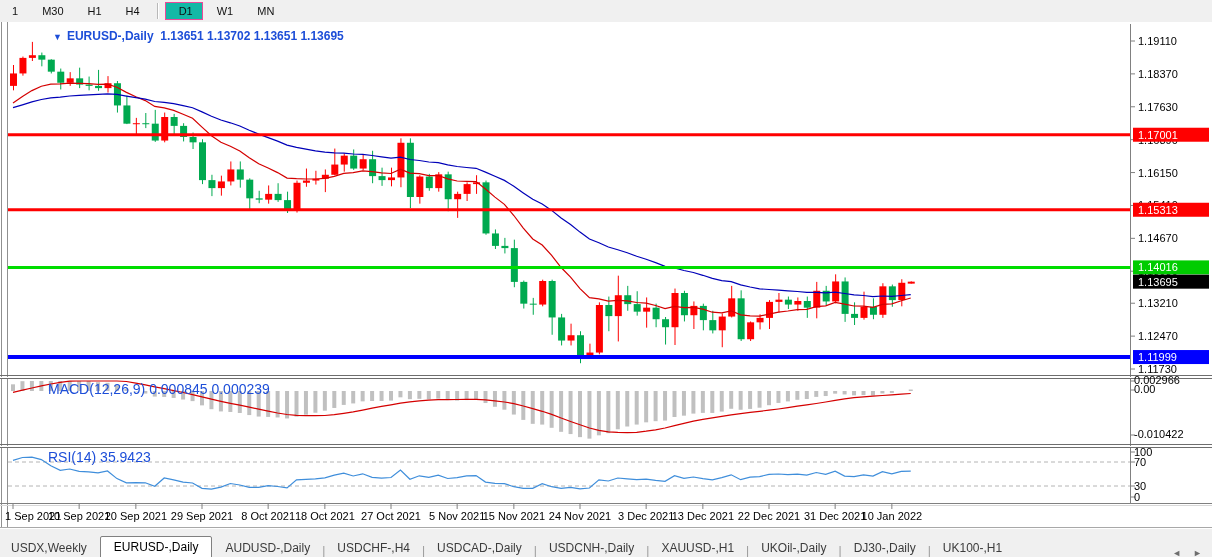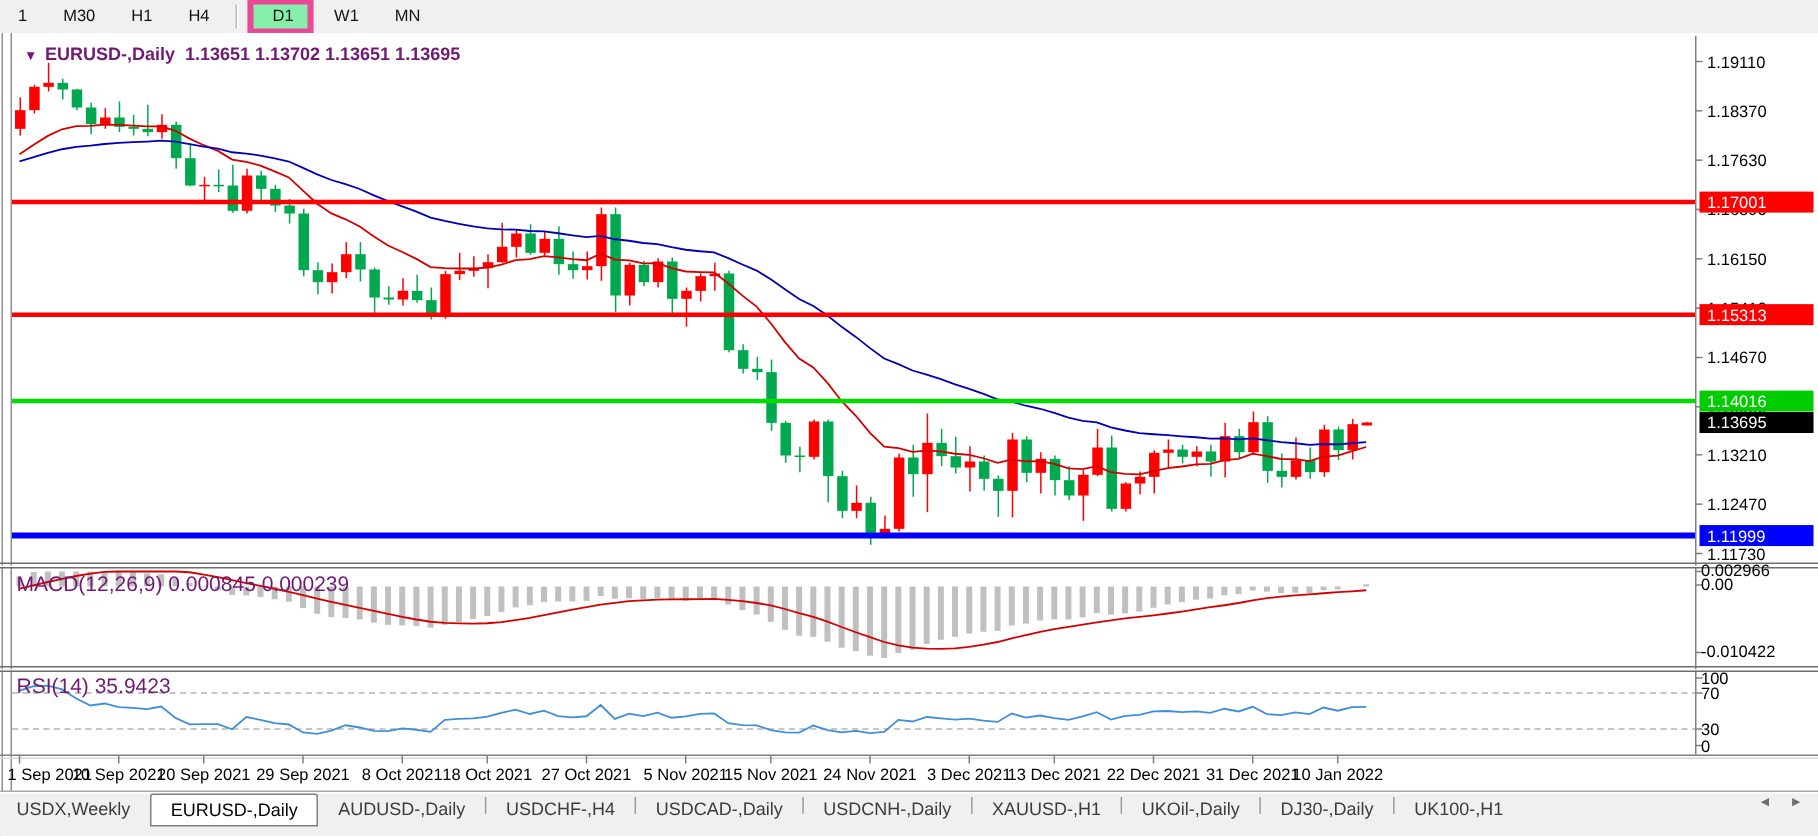--- a/index.html
+++ b/index.html
@@ -8,38 +8,38 @@
     background:#f0f0f0;font-family:"Liberation Sans",sans-serif;
     -webkit-font-smoothing:none;
   }
   
   .toolbar{
     position:absolute;left:0;top:0;width:1212px;height:22px;
     background:#f0f0f0;border-bottom:1px solid #d2cfc8;
     display:flex;align-items:center;font-size:11px;color:#111;
   }
   .tf-btn{padding:2px 9px;margin:0 2px;border:1px solid transparent;cursor:default;}
-  .tf-btn.active{background:#86efac;border:4px solid #ec4899;padding-left:13px;}
+  .tf-btn.active{background:#14b8a6;border:1px solid #ec4899;padding-left:13px;}
   .tf-sep{width:1px;height:16px;background:#b8b8b8;margin:0 5px;box-shadow:1px 0 0 #fff;}
   
   .chart-window{
     position:absolute;left:0;top:22px;width:1212px;height:506px;background:#fff;
   }
   .chart-window svg{position:absolute;left:0;top:0;}
-  .overlay{position:absolute;color:#701a75;white-space:nowrap;}
+  .overlay{position:absolute;color:#1d4ed8;white-space:nowrap;margin-left:37px;}
   .chart-title{left:16px;top:7px;font-size:12px;font-weight:bold;}
   .chart-title .arrow{font-size:9px;margin-right:5px;}
   .pane-label{font-size:14px;}
   .macd-label{left:11px;top:359px;}
   .rsi-label{left:11px;top:427px;}
   
   .tabbar{
     position:absolute;left:0;top:528px;width:1212px;height:29px;
     background:#f0f0f0;border-top:1px solid #fff;box-shadow:0 -1px 0 #a8a8a8;
-    display:flex;align-items:flex-start;font-size:12px;color:#3c3c3c;
+    display:flex;align-items:flex-end;font-size:12px;color:#3c3c3c;
   }
   .tab{padding:3px 11px;cursor:default;}
   .tab.active{
     background:#fff;border:1px solid #808080;border-radius:2px 2px 0 0;
     color:#000;padding:3px 13px;margin:0 2px;
   }
   .tabsep{color:#9a9a9a;padding:0 1px;}
   .tab-scroll{margin-left:auto;display:flex;gap:12px;padding-right:10px;color:#6e6e6e;font-size:9px;}
   .tab-scroll span{cursor:default;}
 </style>

